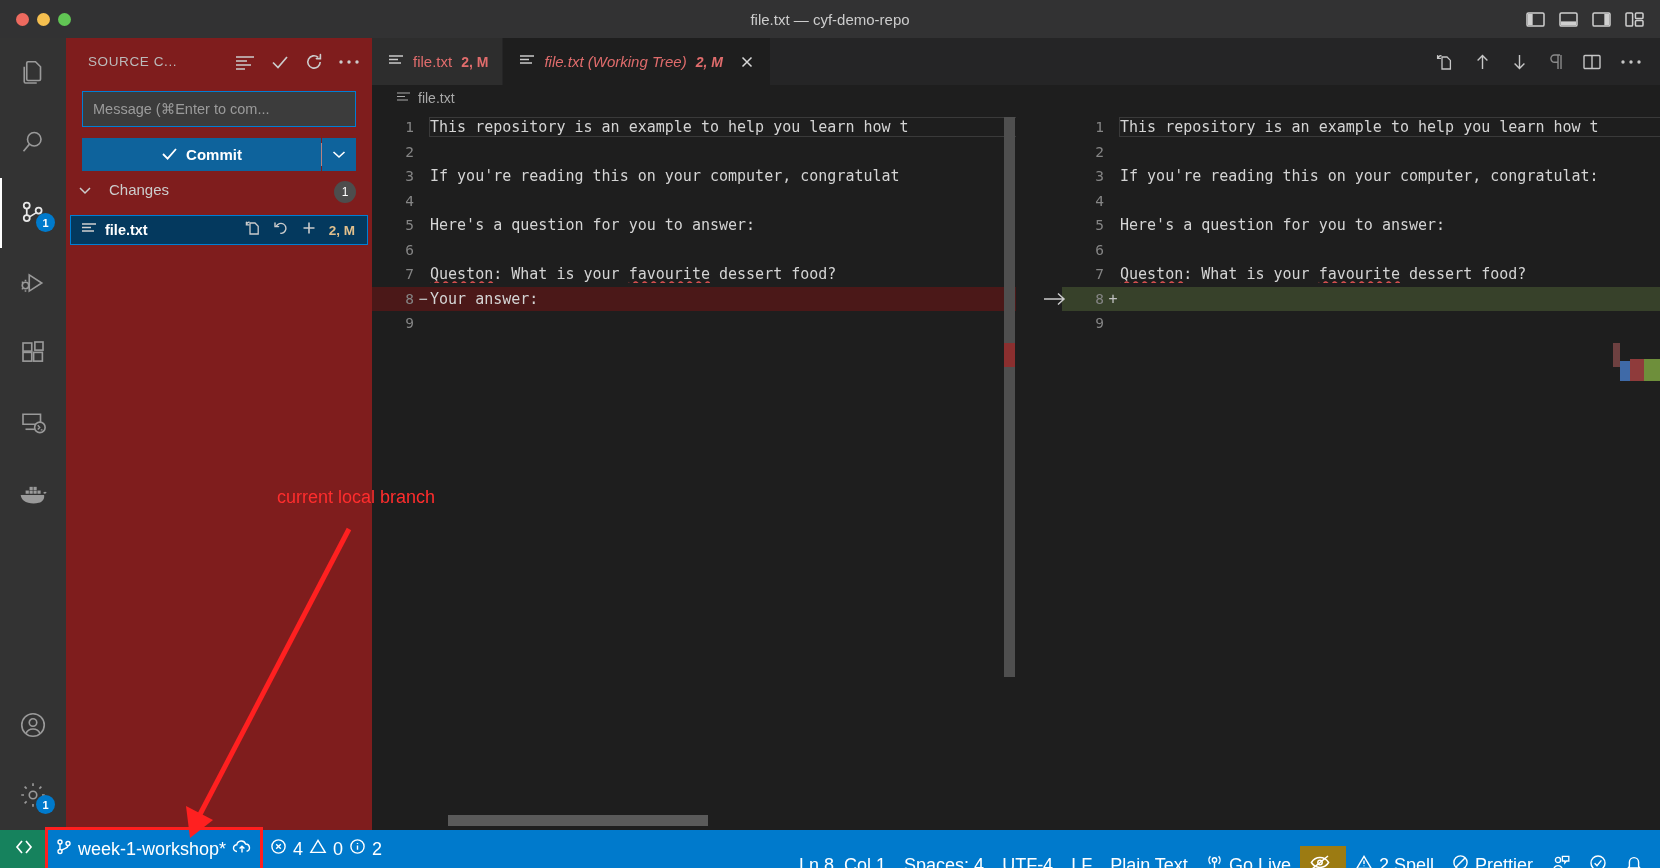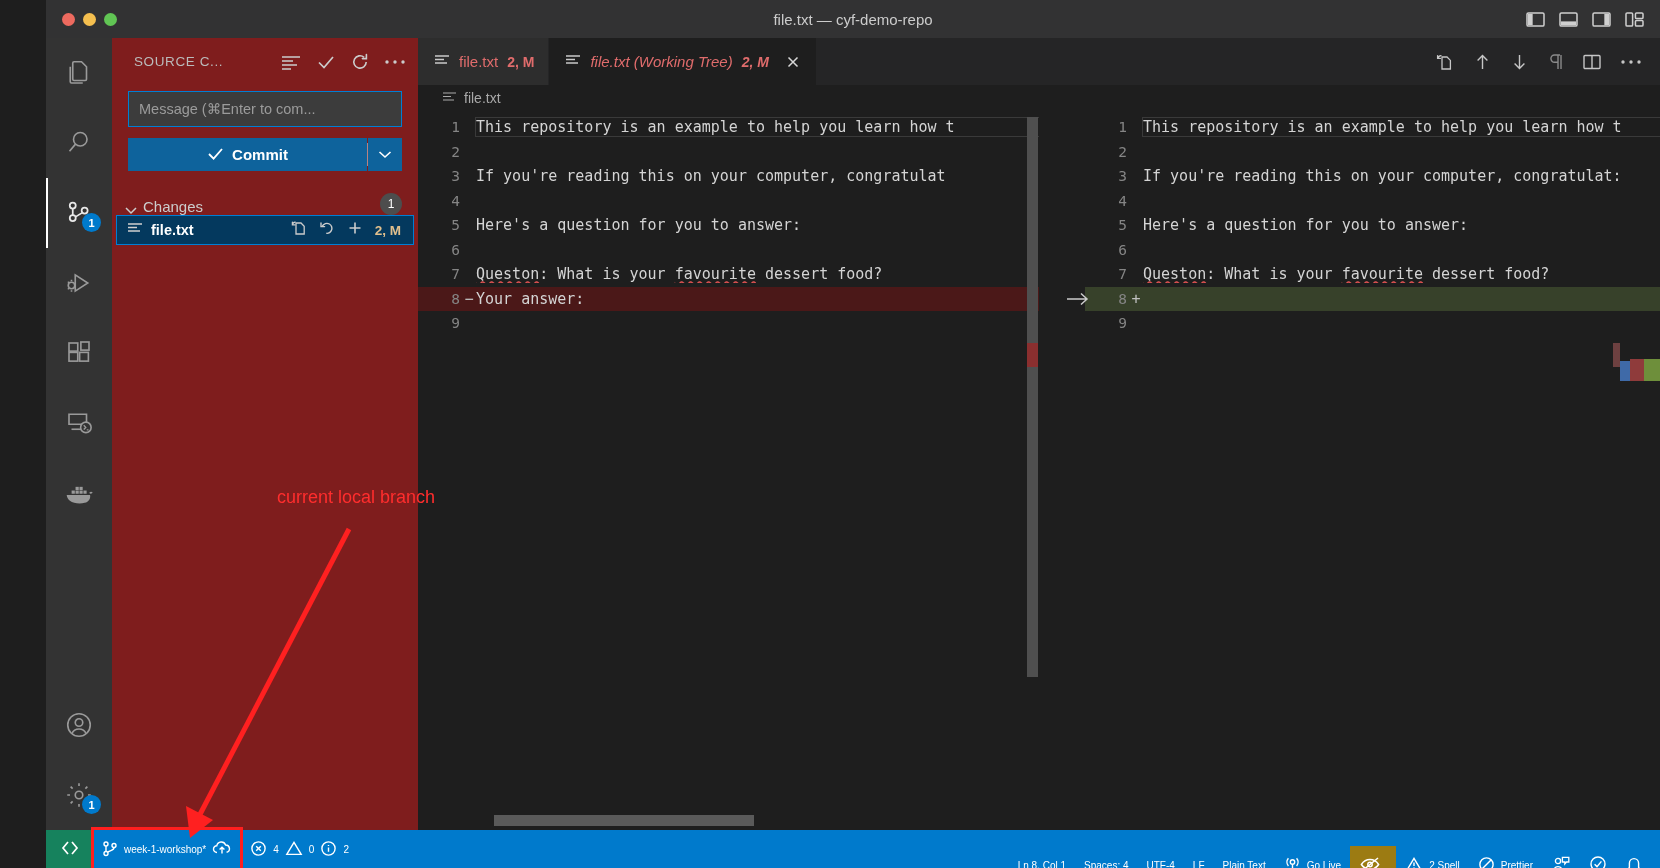--- a/index.html
+++ b/index.html
@@ -7,21 +7,21 @@
     width: 1660px; height: 868px;
     background: #1e1e1e;
     font-family: "Liberation Sans", sans-serif;
     overflow: hidden;
     -webkit-font-smoothing: antialiased;
   }
   #app {
     position: relative;
     width: 1660px; height: 868px;
     background: #1e1e1e;
-    display: flex; flex-direction: column; padding-left: 46px;
+    display: flex; flex-direction: column;
   }
 
   
   .titlebar {
     height: 38px; flex: 0 0 38px;
     background: #323233;
     display: flex; align-items: center;
     position: relative;
   }
   .traffic { display: flex; gap: 8px; padding-left: 16px; align-items: center; }
@@ -99,21 +99,21 @@
     display: flex; align-items: center; justify-content: center; gap: 8px;
     cursor: pointer; font-family: "Liberation Sans", sans-serif;
   }
   .commit-sep { width: 1px; background: rgba(255,255,255,.45); margin: 5px 0; }
   .commit-drop {
     width: 34px; height: 33px; background: #0e639c; border: none;
     display: flex; align-items: center; justify-content: center; cursor: pointer;
   }
   .changes-row {
     height: 34px; margin-top: 10px;
-    display: flex; align-items: flex-end; padding: 0 16px 0 12px; gap: 5px;
+    display: flex; align-items: flex-start; padding: 0 16px 0 12px; gap: 17px;
   }
   .chev { width: 14px; height: 14px; }
   .changes-label { color: #cccccc; font-size: 15px; }
   .changes-count {
     margin-left: auto; min-width: 22px; height: 22px; border-radius: 11px;
     background: #4d4d4d; color: #ffffff; font-size: 12px;
     display: flex; align-items: center; justify-content: center; padding: 0 6px;
   }
   .file-row {
     height: 30px; background: #04395e; border: 1px solid #007fd4;
@@ -206,21 +206,21 @@
 
   
   .hscroll {
     position: absolute; left: 76px; bottom: 4px; width: 260px; height: 11px;
     background: #5a5a5a;
   }
 
   
   .statusbar {
     height: 38px; flex: 0 0 38px; background: #007acc;
-    display: flex; align-items: center; color: #ffffff; font-size: 10px;
+    display: flex; align-items: center; color: #ffffff; font-size: 18px;
   }
   .sb-remote {
     background: #16825d; height: 38px; width: 47px;
     display: flex; align-items: center; justify-content: center;
   }
   .sb-item {
     height: 38px; display: flex; align-items: center; gap: 6px;
     padding: 0 9px; white-space: nowrap;
   }
   .sb-branch { position: relative; }

